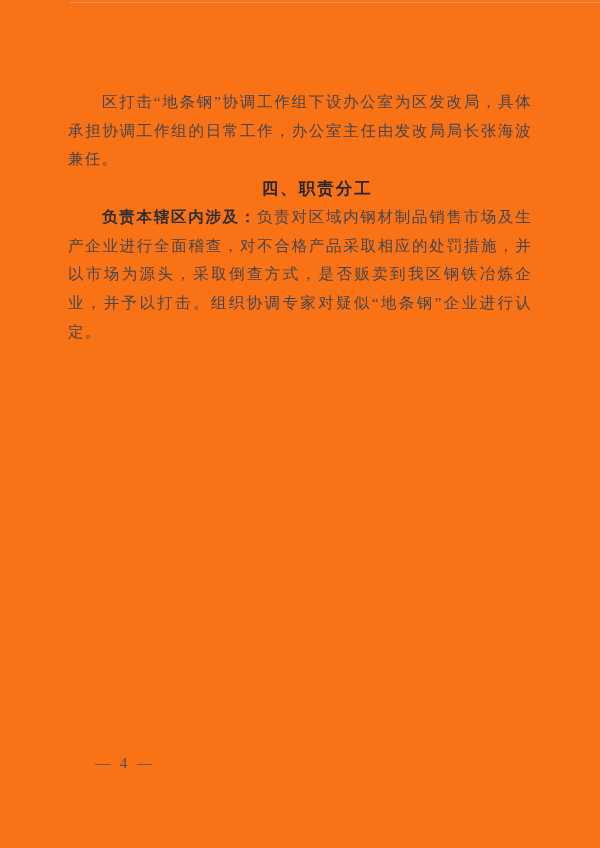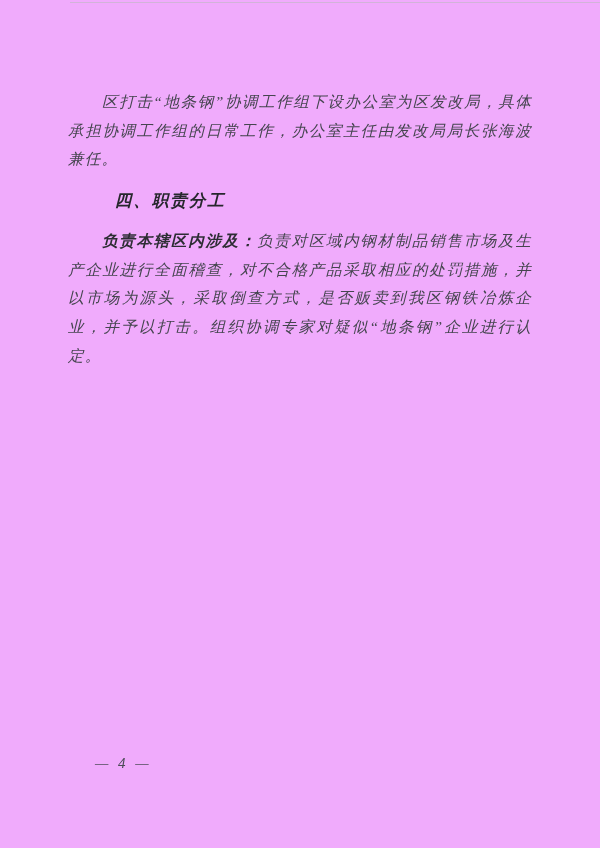--- a/index.html
+++ b/index.html
@@ -4,24 +4,23 @@
 <style>
   html, body {
     margin: 0;
     padding: 0;
     background: #ffffff;
   }
   .page {
     position: relative;
     width: 600px;
     height: 848px;
-    background: #f0abfc;
+    background: #f97316;
     overflow: hidden;
     font-family: "Liberation Serif", serif;
-    font-style: italic;
   }
   
   .scan-line {
     position: absolute;
     top: 2px;
     left: 70px;
     right: 0;
     height: 1px;
     background: #b9b9bb;
     opacity: 0.55;
@@ -40,28 +39,29 @@
     color: #45454f;
     text-align: justify;
     text-indent: 2.2em;
     font-family: "Liberation Serif", serif;
   }
   .para .lead {
     font-weight: bold;
     color: #2d2d34;
   }
   .heading {
-    margin: 12px;
+    margin: 0;
     font-size: 16.5px;
     line-height: 28.7px;
     letter-spacing: 2px;
     font-weight: bold;
     color: #27272d;
     text-indent: 2.1em;
     font-family: "Liberation Sans", sans-serif;
+    text-align: center;
   }
   .page-number {
     position: absolute;
     left: 95px;
     top: 755px;
     font-size: 15px;
     letter-spacing: 3px;
     color: #4c4c58;
     font-family: "Liberation Serif", serif;
   }

